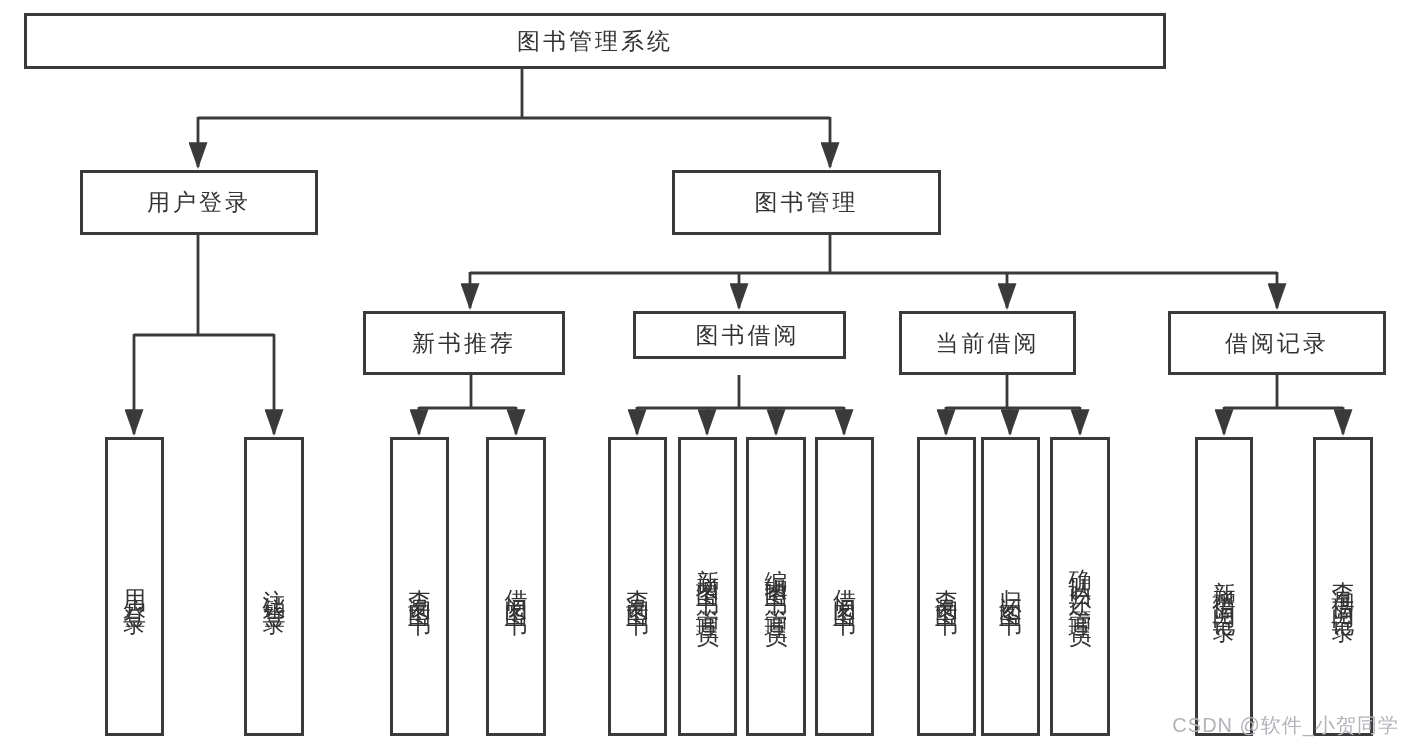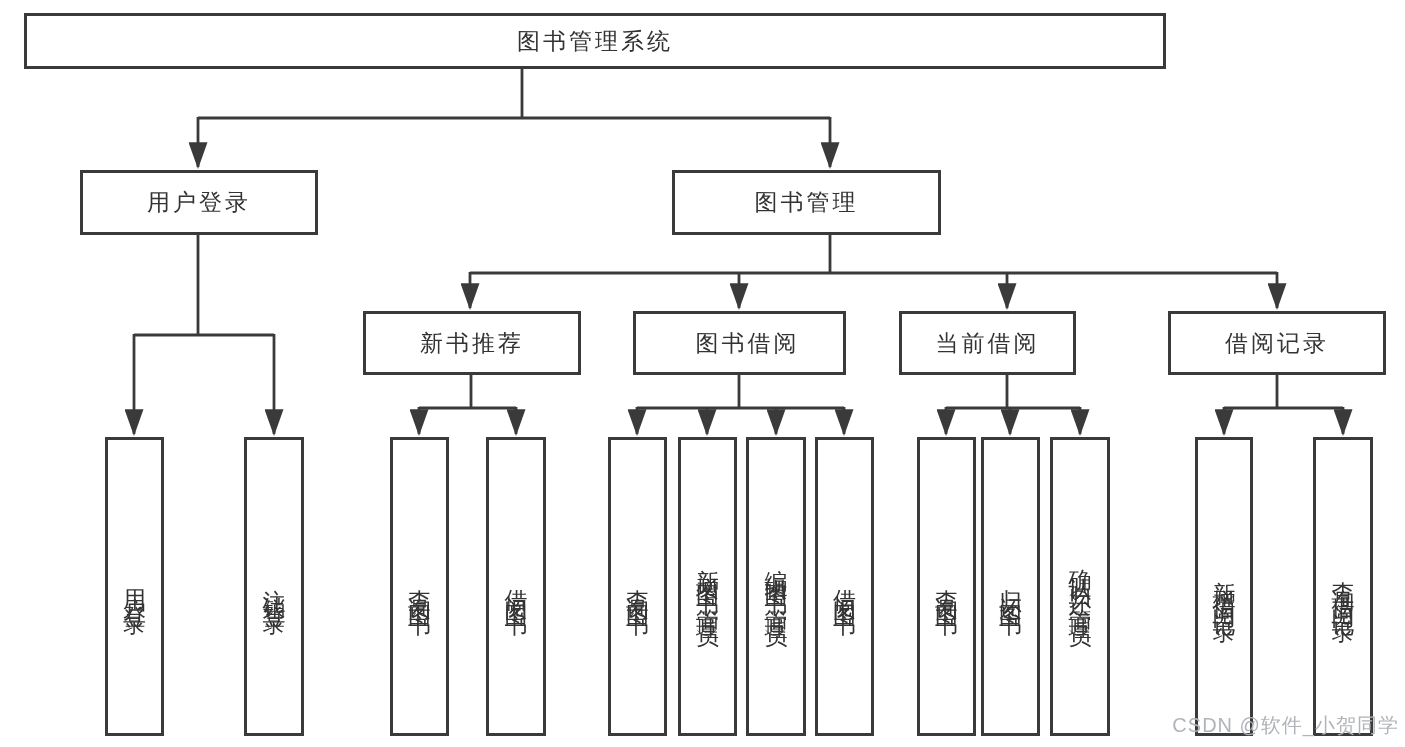--- a/index.html
+++ b/index.html
@@ -37,22 +37,22 @@
     writing-mode:vertical-rl;
     text-orientation:mixed;
     font-size:23px;
     letter-spacing:8px;
     line-height:1;
     white-space:nowrap;
   }
   #n-root   {left:24px;  top:13px;  width:1142px; height:56px;}
   #n-login  {left:80px;  top:170px; width:238px; height:65px;}
   #n-mgmt   {left:672px; top:170px; width:269px; height:65px;}
-  #n-new    {left:363px; top:311px; width:218px; height:64px;}
-  #n-borrow {left:633px; top:311px; width:213px; height:64px;padding-left:16px;}
+  #n-new    {left:363px; top:311px; width:202px; height:64px;}
+  #n-borrow {left:633px; top:311px; width:213px; height:48px;padding-left:16px;}
   #n-current{left:899px; top:311px; width:177px; height:64px;}
   #n-records{left:1168px;top:311px; width:218px; height:64px;}
   #l-u1{left:105px; width:59px;}
   #l-u2{left:244px; width:60px;}
   #l-n1{left:390px; width:59px;}
   #l-n2{left:486px; width:60px;}
   #l-b1{left:608px; width:59px;}
   #l-b2{left:678px; width:59px;}
   #l-b3{left:746px; width:60px;}
   #l-b4{left:815px; width:59px;}

